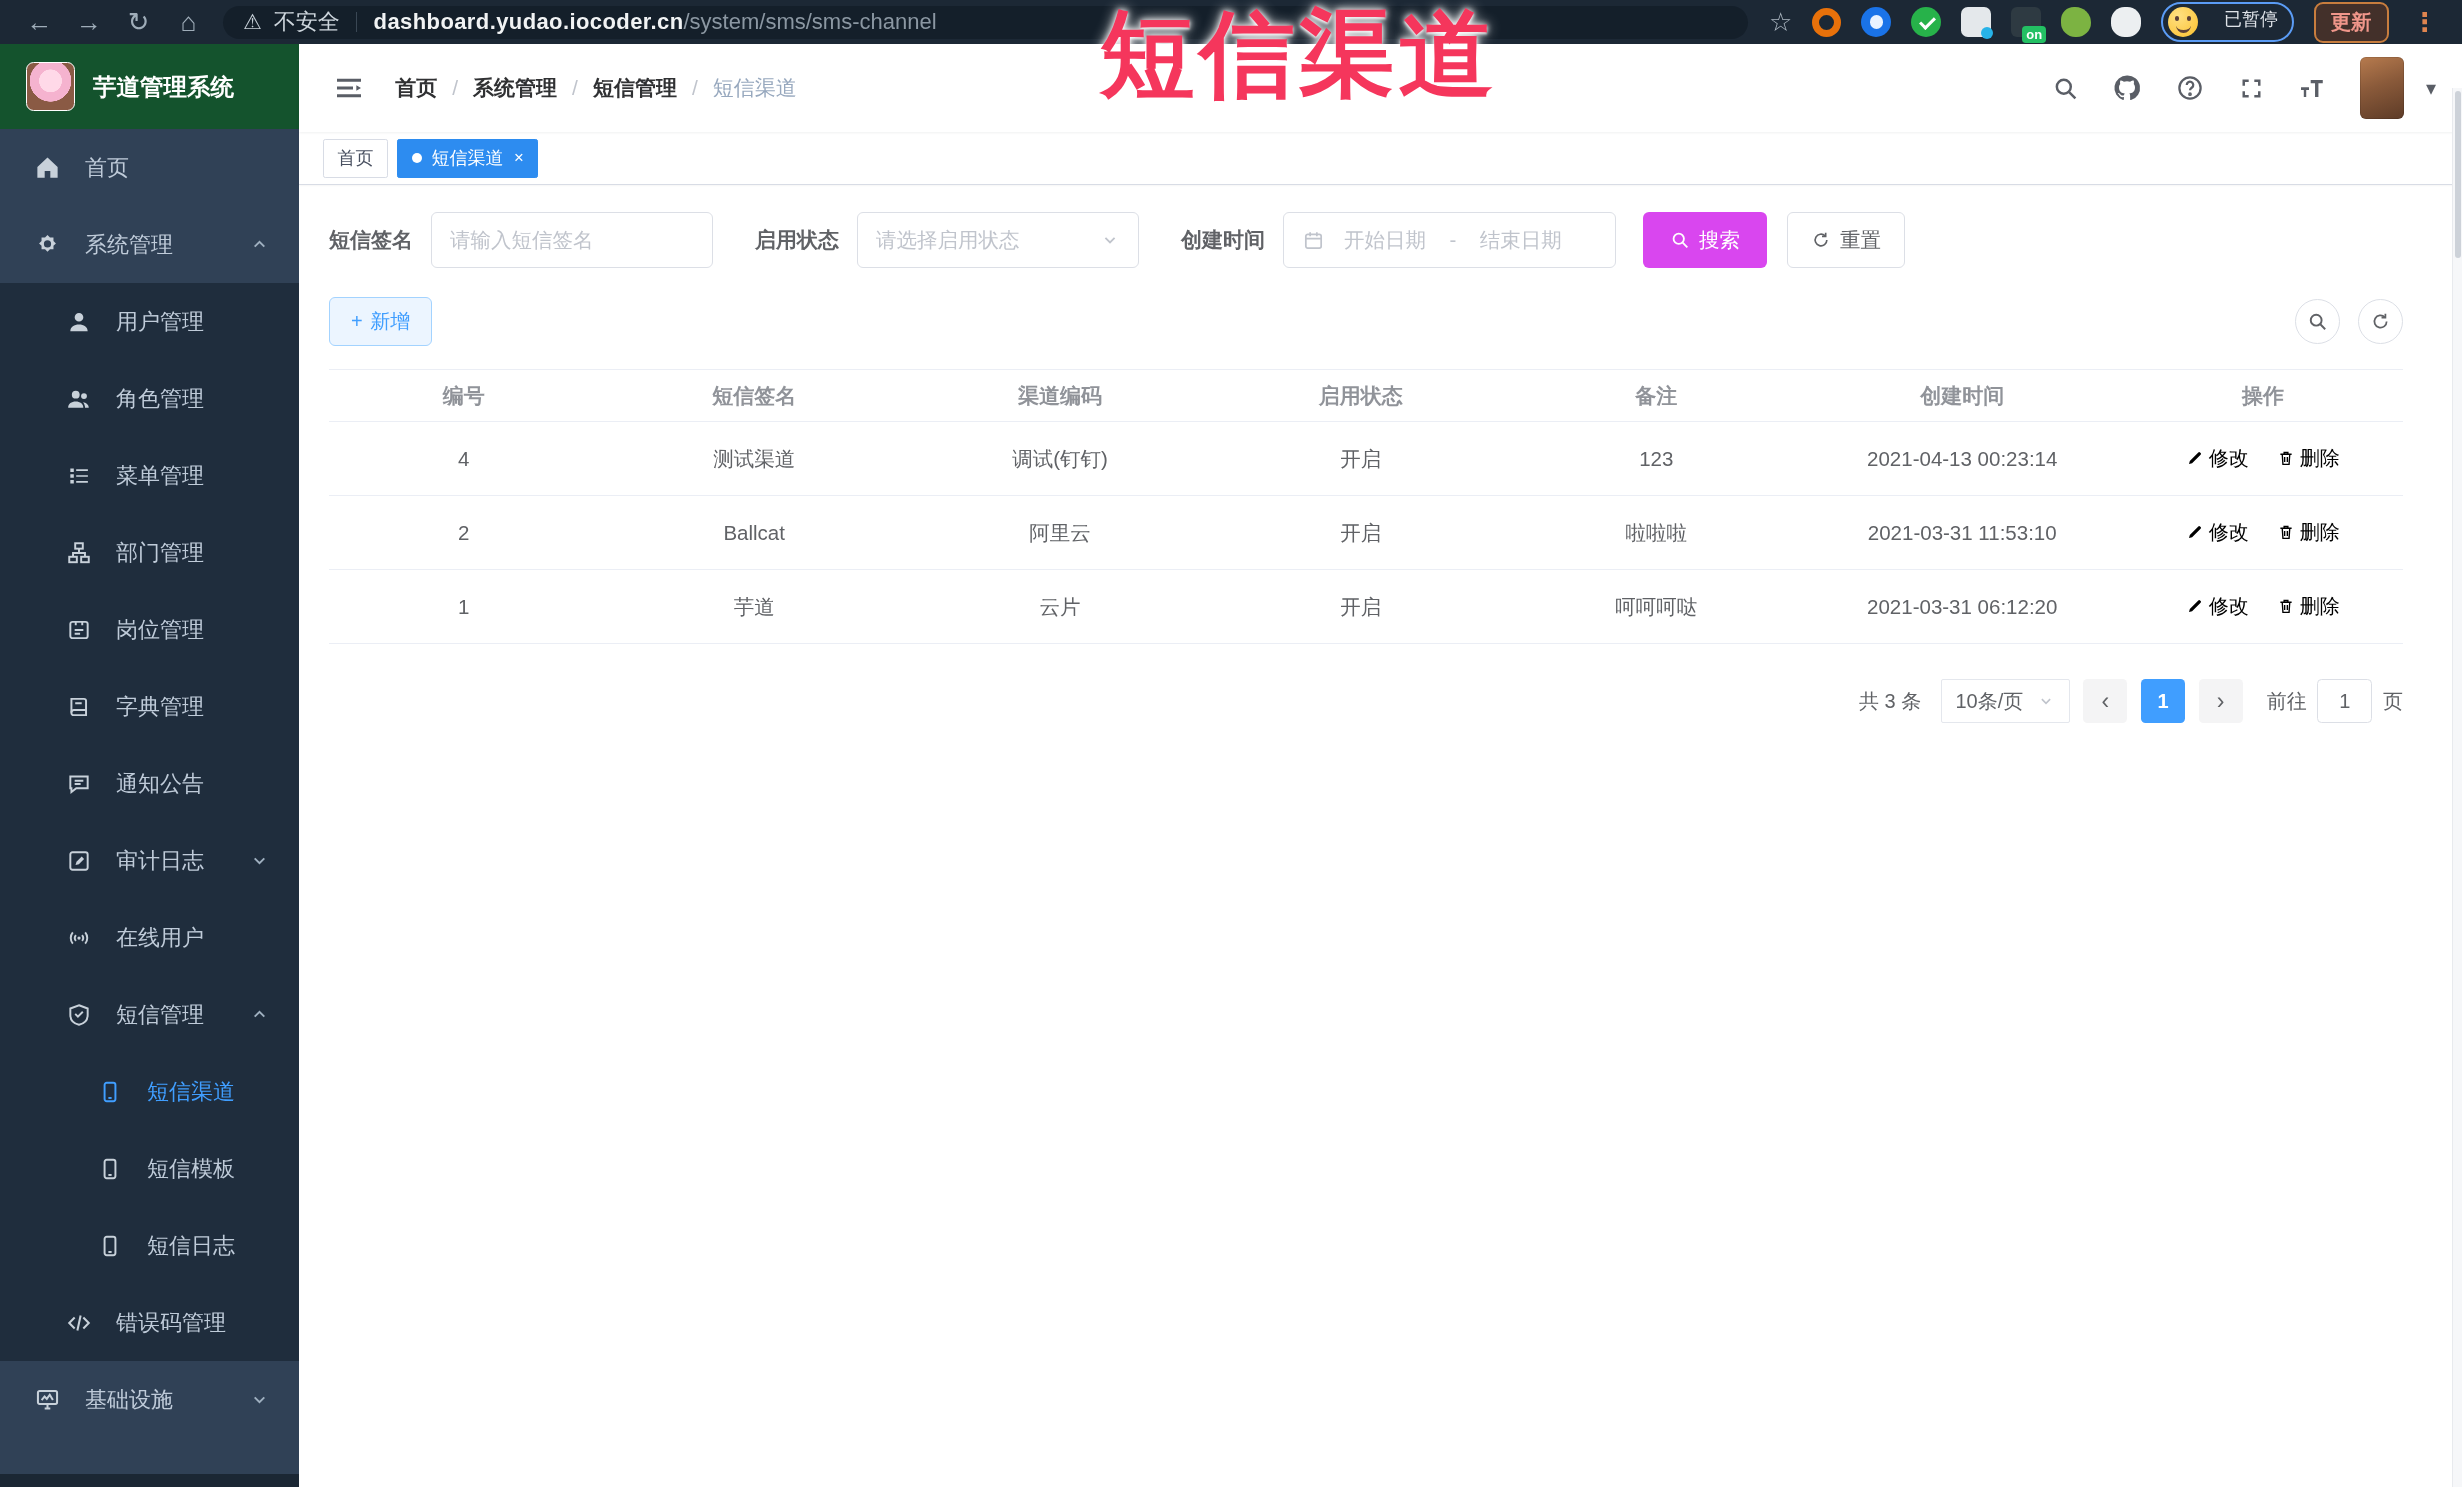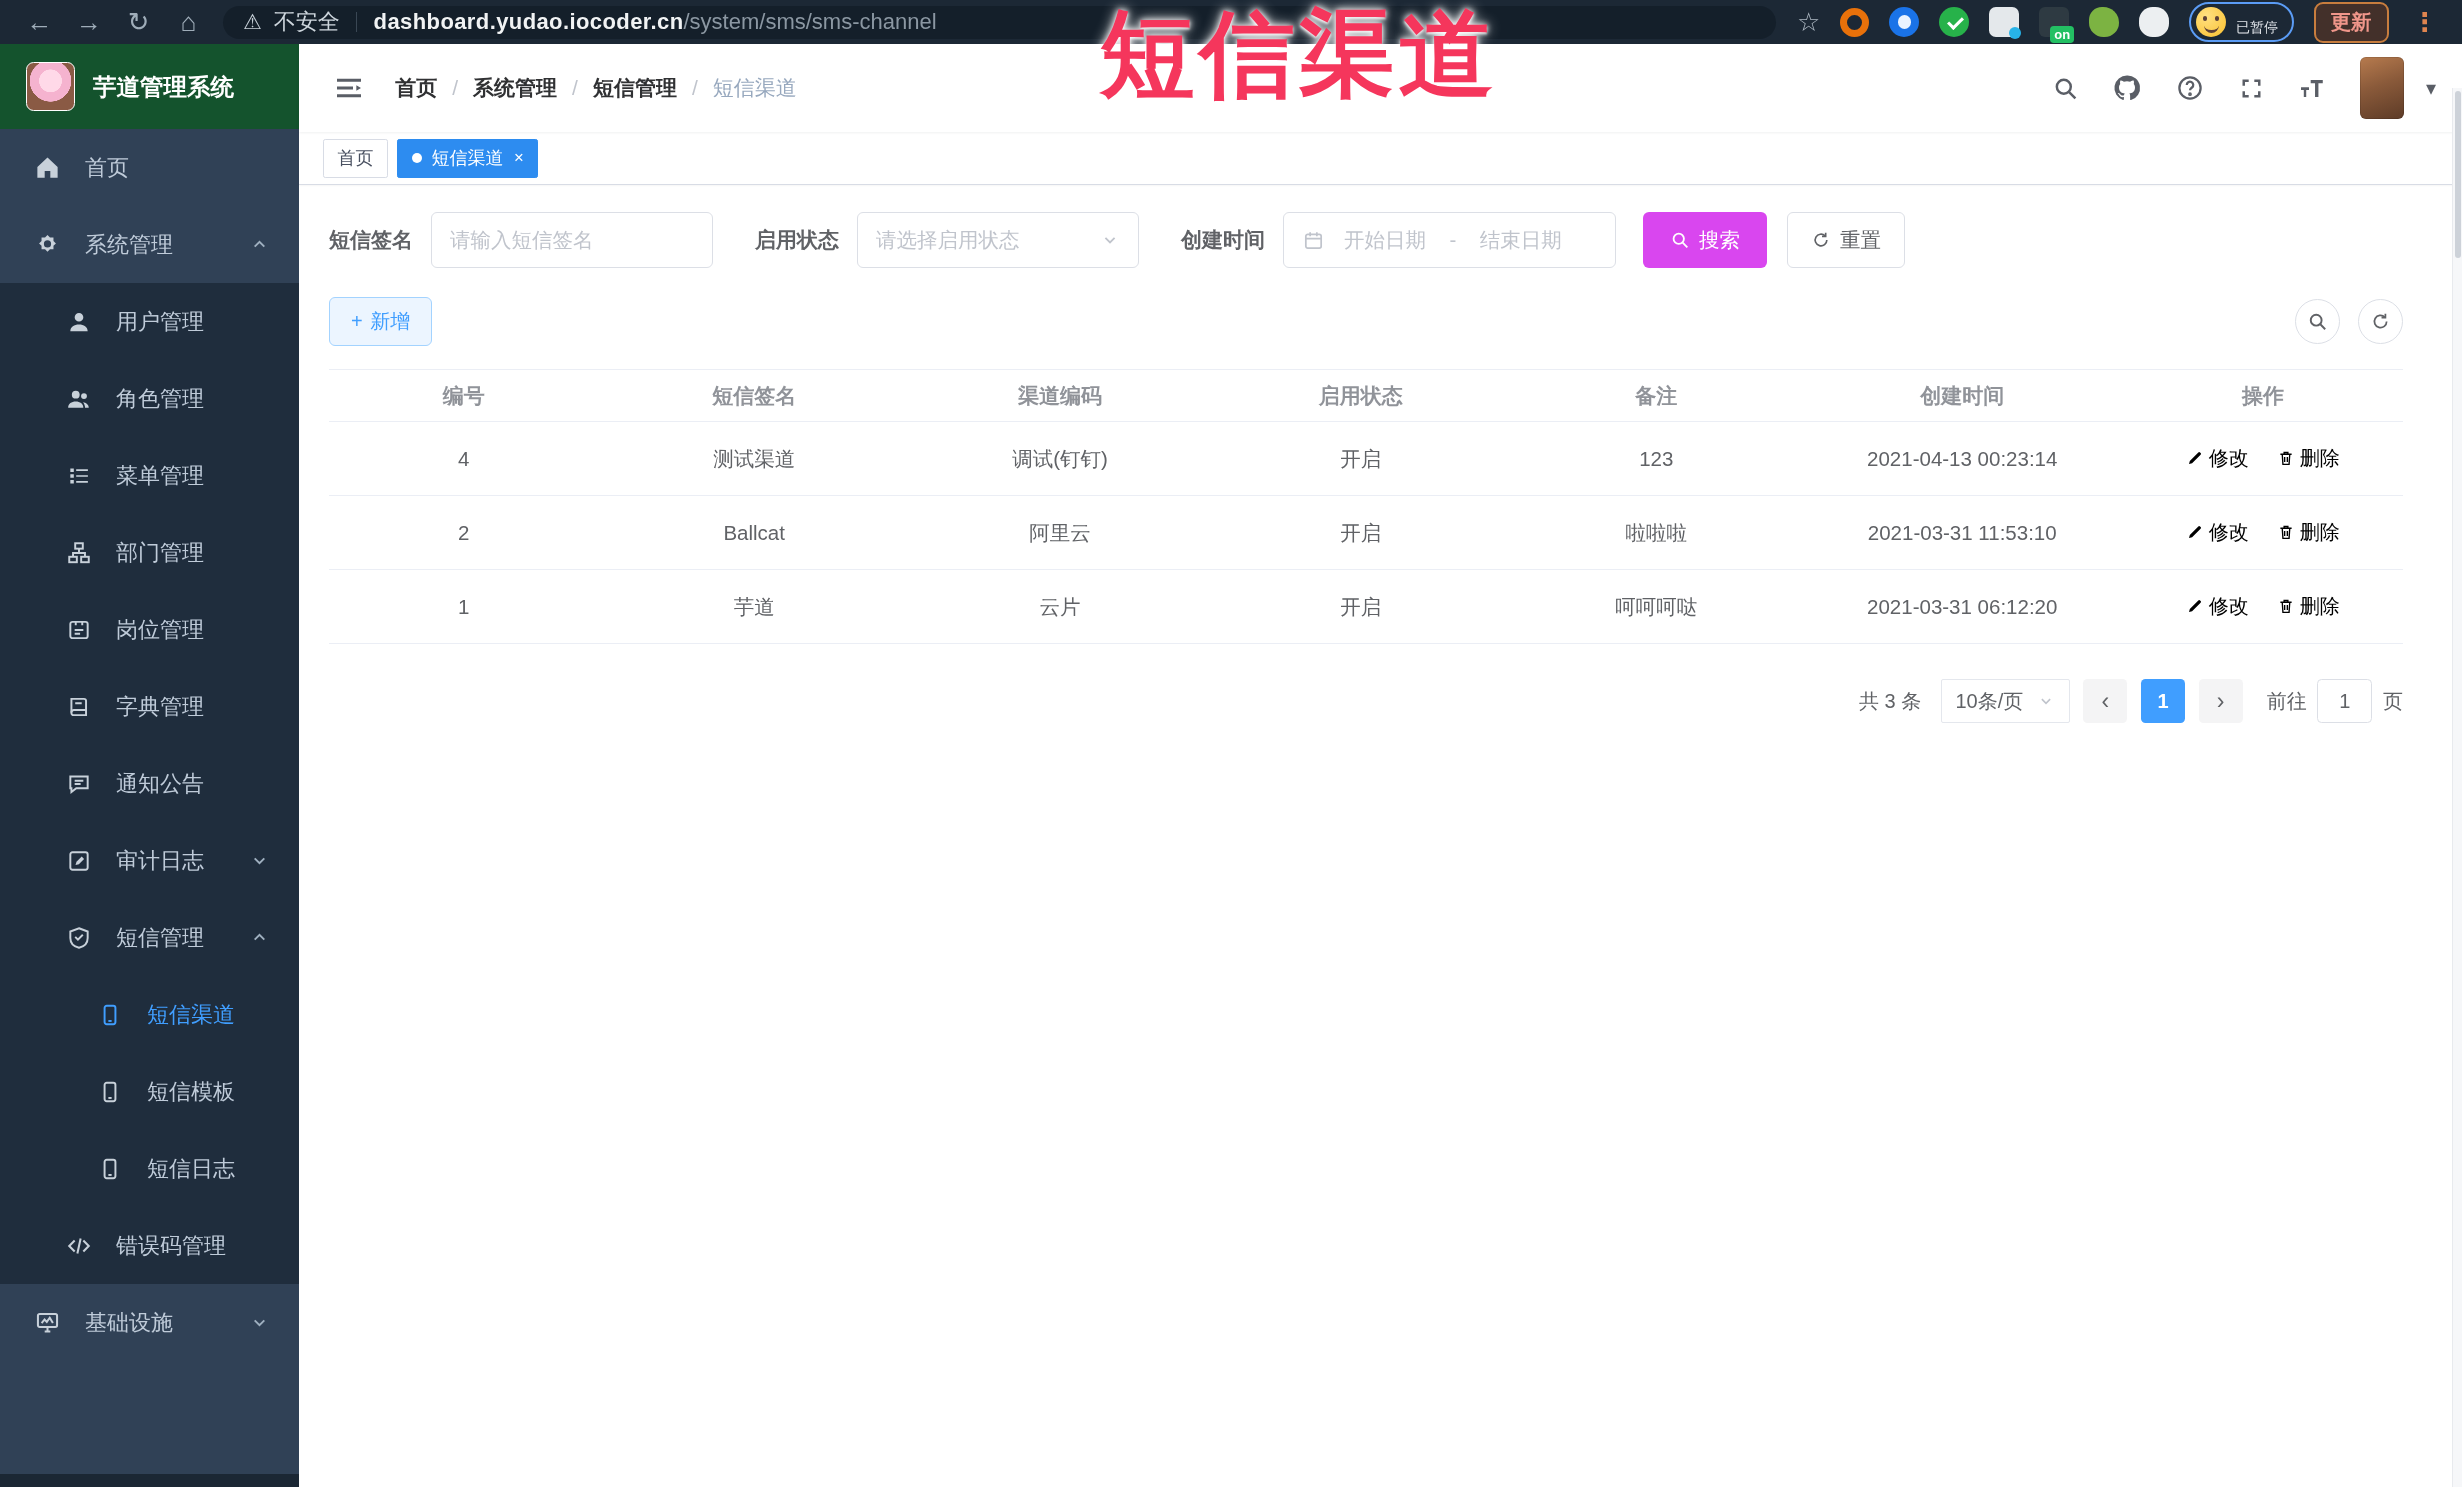--- a/index.html
+++ b/index.html
@@ -25,21 +25,21 @@
   .ext.check::after { content:""; position:absolute; left:8.3px; top:10px; width:12px; height:6px; border-left:3.8px solid #fff; border-bottom:3.8px solid #fff; transform:rotate(-45deg); }
   .ext.gray { background:#e4e8eb; border-radius:6.8px; }
   .ext.gray::after { content:""; position:absolute; right:-1.5px; bottom:-1.5px; width:12px; height:12px; border-radius:50%; background:#27b3e8; }
   .ext.darkon { background:#2e3a42; border-radius:6px; }
   .ext.darkon::after { content:"on"; position:absolute; right:-4.5px; bottom:-6px; background:#23c063; color:#fff; font-size:13px; font-weight:700; padding:0.8px 3.8px; border-radius:3.8px; }
   .ext.leaf { background:#7cb342; border-radius:45% 55% 50% 50%; }
   .ext.ghost { background:#eceff1; border-radius:45%; }
   .emoji-face { width:30px; height:30px; border-radius:50%; background:radial-gradient(circle at 35% 30%, #ffe082, #fbc02d); position:relative; flex:0 0 auto; }
   .emoji-face::before { content:""; position:absolute; left:6.8px; top:9px; width:4.5px; height:4.5px; border-radius:50%; background:#5d4037; box-shadow:12px 0 0 #5d4037; }
   .emoji-face::after { content:""; position:absolute; left:7.6px; top:15px; width:15px; height:8.3px; border-bottom:3px solid #5d4037; border-radius:0 0 9px 9px; }
-  .paused-pill { display:flex; align-items:flex-end; gap:10px; border:2.3px solid #5b9cf5; border-radius:26px; padding:3px 13.6px 3px 4.5px; color:#dfe3e8; font-size:14px; }
+  .paused-pill { display:flex; align-items:flex-start; gap:26px; border:2.3px solid #5b9cf5; border-radius:26px; padding:3px 13.6px 3px 4.5px; color:#dfe3e8; font-size:18px; }
   .update-btn { background:#43302a; border:2.3px solid #c87d3e; border-radius:9px; color:#f0968a; font-size:20.5px; font-weight:700; padding:4.5px 15px; }
   .kebab { color:#e0854f; font-size:26px; font-weight:700; letter-spacing:1.5px; padding:0 3px; }
 
   
   .app { display:flex; height:1444px; position:relative; }
 
   
   .sidebar { width:299px; background:#304156; color:#bfcbd9; flex:0 0 auto; display:flex; flex-direction:column; position:relative; }
   .logo-row { height:85px; display:flex; align-items:center; gap:18px; padding-left:26px; background:#14532d; }
   .logo-img { width:49px; height:49px; border-radius:7.6px; background:radial-gradient(circle at 50% 38%, #ffd9e8 0 30%, #f5b3cf 31% 55%, #8a5a44 56%); border:1.5px solid #fff; }
@@ -383,20 +383,28 @@
             <svg class="ic" style="font-size:26px" viewBox="0 0 34 34" width="26" height="26">
               <use href="#i-edit-square"></use>
             </svg>
           </span>
         <span>审计日志</span>
         <span class="chev">
             <svg class="ic" style="font-size:21px" viewBox="0 0 28 28" width="21" height="21">
               <use href="#i-chev-down"></use>
             </svg>
           </span>
+      </div>
+      <div class="mi l2">
+        <span class="micon">
+            <svg class="ic" style="font-size:26px" viewBox="0 0 34 34" width="26" height="26">
+              <use href="#i-online"></use>
+            </svg>
+          </span>
+        <span>在线用户</span>
       </div>
       <div class="mi l2">
         <span class="micon">
             <svg class="ic" style="font-size:26px" viewBox="0 0 34 34" width="26" height="26">
               <use href="#i-shield"></use>
             </svg>
           </span>
         <span>短信管理</span>
         <span class="chev">
             <svg class="ic" style="font-size:21px" viewBox="0 0 28 28" width="21" height="21">

